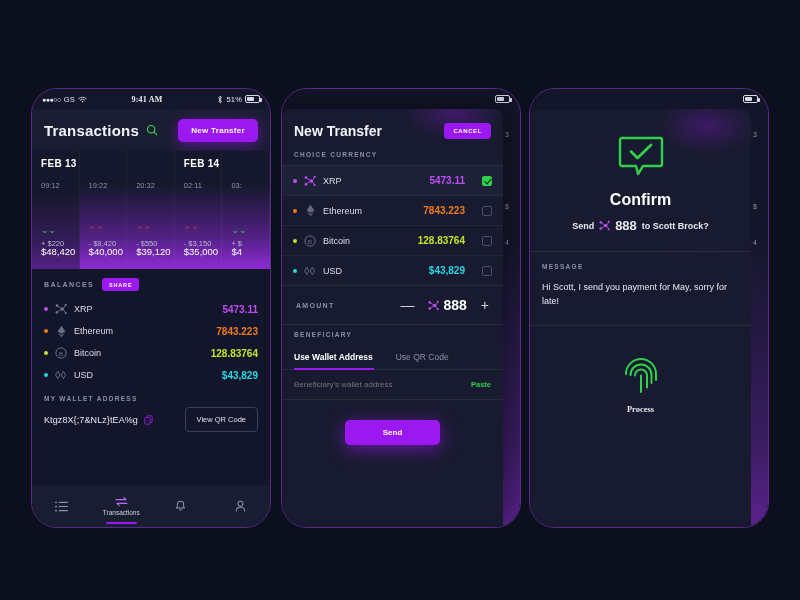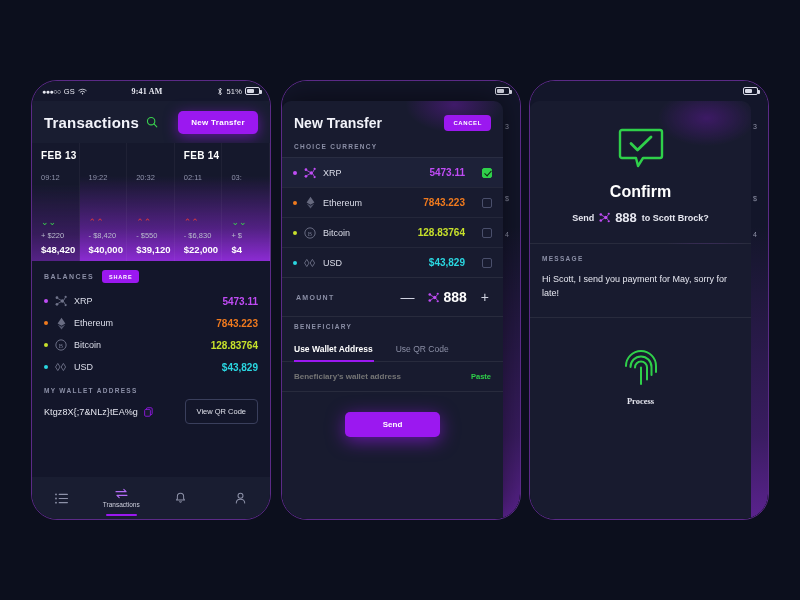--- a/index.html
+++ b/index.html
@@ -12,20 +12,21 @@
   .stage { position: relative; width: 800px; height: 600px; }
 
   
   .phone {
     position: absolute;
     width: 240px; height: 440px;
     border-radius: 26px;
     border: 1.5px solid #5b2a86;
     background: #13162a;
     overflow: hidden;
+    margin-top: 8px;
   }
   #phone1 { left: 31px;  top: 80px; }
   #phone2 { left: 281px; top: 80px; }
   #phone3 { left: 529px; top: 80px; }
 
   .screen { position: absolute; inset: 0; border-radius: 25px; overflow: hidden; background:#13162a; }
 
   
   .statusbar {
     height: 20px; display: flex; align-items: center;
@@ -61,21 +62,21 @@
     background: linear-gradient(to bottom, rgba(120,35,190,0) 28%, rgba(130,40,200,.55) 72%, rgba(150,45,225,.92) 100%);
     overflow:hidden;
   }
   .bar.light {
     background: linear-gradient(to bottom, rgba(120,35,190,0) 35%, rgba(110,35,170,.38) 78%, rgba(125,40,190,.62) 100%);
   }
   .bar .day { font-size:10px; font-weight:700; color:#fff; letter-spacing:.3px; height:13px;}
   .bar .time { font-size:7.5px; color:#8f93ab; margin-top:10px; }
   .bar .arrow { position:absolute; left:9px; bottom:34px; font-size:9px; line-height:1; }
   .bar .delta { position:absolute; left:9px; bottom:21px; font-size:7.5px; color:#b9bccd;}
-  .bar .total { position:absolute; left:9px; bottom:6px; font-size:9.5px; font-weight:700; color:#fff;}
+  .bar .total { position:absolute; left:9px; bottom:12px; font-size:9.5px; font-weight:400; color:#fff;}
   .up   { color:#e23b3b; }
   .down { color:#3ad14f; }
 
   .section { padding: 9px 12px 0 12px; background:#13162a;}
   .sec-head { display:flex; align-items:center; gap:8px; margin-bottom:7px; }
   .sec-label { font-size:7px; letter-spacing:1.4px; color:#8b8fa6; font-weight:600;}
   .chip { background:#9b18f0; color:#fff; font-size:5.5px; font-weight:700; letter-spacing:.8px;
           padding:3.5px 7px; border-radius:3px; border:none; cursor:pointer;
           font-family:"Liberation Sans",sans-serif;}
 
@@ -136,21 +137,21 @@
               font-family:"Liberation Sans",sans-serif;}
   .amt-val { font-size:14px; font-weight:700; color:#fff; display:flex; align-items:center; gap:4px;}
 
   .tabs2 { display:flex; padding:0 12px; border-bottom:1px solid rgba(255,255,255,.07); }
   .tab2 { font-size:8.5px; color:#8b8fa6; padding:7px 9px 7px 0; margin-right:14px; position:relative; cursor:pointer;}
   .tab2.active { color:#fff; font-weight:600; }
   .tab2.active::after { content:""; position:absolute; left:0; right:8px; bottom:-1px; height:1.6px; background:#9b18f0;}
   .benef-row { display:flex; align-items:center; height:30px; padding:0 12px;
                border-bottom:1px solid rgba(255,255,255,.07);}
   .benef-ph { font-size:8px; color:#6e7289; background:none; border:none; outline:none; flex:1;
-              font-family:"Liberation Sans",sans-serif;font-weight:bold;}
+              font-family:"Liberation Sans",sans-serif;}
   .paste { font-size:7.5px; font-weight:700; color:#2fd04a; cursor:pointer;}
   .send-wrap { display:flex; justify-content:center; padding-top:20px;}
   .send-btn { background:#9b18f0; color:#fff; border:none; border-radius:5px; font-size:8px; font-weight:600;
               padding:8px 38px; box-shadow:0 4px 18px rgba(155,24,240,.6); cursor:pointer;
               font-family:"Liberation Sans",sans-serif;}
 
   
   .sheet3 { position:absolute; left:0; right:17px; top:20px; bottom:0; background:#181b2f;
             border-radius:9px 9px 0 0; overflow:hidden; }
   .confirm-pane { padding:26px 0 18px; text-align:center;
@@ -226,22 +227,22 @@
             <div class="day"></div>
             <div class="time">20:32</div>
             <div class="arrow up">⌃⌃</div>
             <div class="delta">- $550</div>
             <div class="total">$39,120</div>
           </div>
           <div class="bar">
             <div class="day">FEB 14</div>
             <div class="time">02:11</div>
             <div class="arrow up">⌃⌃</div>
-            <div class="delta">- $6,830</div>
-            <div class="total">$22,000</div>
+            <div class="delta">- $3,150</div>
+            <div class="total">$35,000</div>
           </div>
           <div class="bar">
             <div class="day"></div>
             <div class="time">03:</div>
             <div class="arrow down">⌄⌄</div>
             <div class="delta">+ $</div>
             <div class="total">$4</div>
           </div>
         </div>
 

